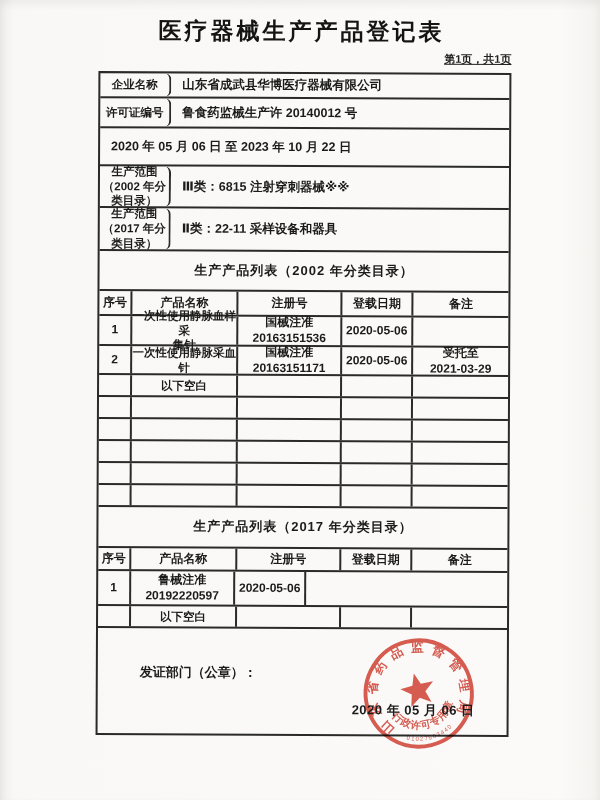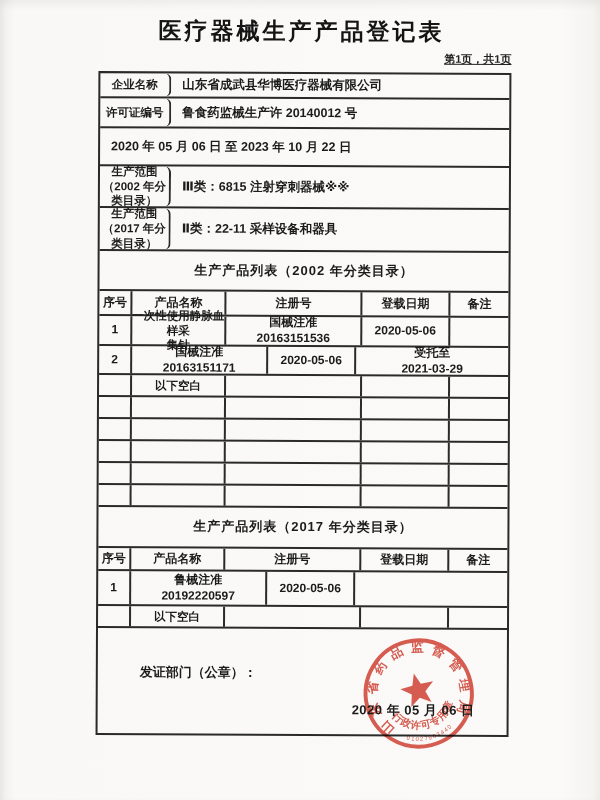--- a/index.html
+++ b/index.html
@@ -36,23 +36,23 @@
     border-right:2px solid #2a2a2a;box-sizing:border-box;
     display:flex;align-items:center;justify-content:center;
     text-align:center;white-space:pre-line;
     font-weight:bold;line-height:1.3;
   }
   .c:last-child{border-right:none;}
   .lab{width:71px;font-size:11.5px;flex:none;border-radius:6px;}
   .val{flex:1;justify-content:flex-start;text-align:left;padding-left:11px;font-size:12.5px;}
   .full{flex:1;font-size:13px;letter-spacing:1px;}
   .w1{width:33px;flex:none;font-size:12px;}
-  .w2{width:94px;flex:none;font-size:11.5px;}
-  .w3{width:136px;flex:none;font-size:12px;}
-  .w4{width:88px;flex:none;font-size:12px;}
+  .w2{width:106px;flex:none;font-size:11.5px;}
+  .w3{width:104px;flex:none;font-size:12px;}
+  .w4{width:71px;flex:none;font-size:12px;}
   .w5{flex:1;font-size:12px;}
   .hdr{font-size:12px;}
   .footer-cell{position:relative;height:105px;flex:1;display:block;border-right:none;}
   .dept-label{position:absolute;left:42px;top:36px;font-size:13px;font-weight:bold;}
   .issue-date{position:absolute;left:254px;top:73px;font-size:13px;font-weight:bold;z-index:6;letter-spacing:0.5px;}
   .seal{
     position:absolute;left:361px;top:634px;width:118px;height:118px;
     transform:rotate(-14deg);opacity:0.88;mix-blend-mode:multiply;z-index:4;
     pointer-events:none;
   }
@@ -109,20 +109,21 @@
         <div class="c w1">1</div>
         <div class="c w2">一次性使用静脉血样采
 集针</div>
         <div class="c w3">国械注准
 20163151536</div>
         <div class="c w4">2020-05-06</div>
         <div class="c w5"></div>
       </div>
       <div class="row" style="height:29px">
         <div class="c w1">2</div>
+        <div class="c w2">一次性使用静脉采血针</div>
         <div class="c w3">国械注准
 20163151171</div>
         <div class="c w4">2020-05-06</div>
         <div class="c w5">受托至
 2021-03-29</div>
       </div>
       <div class="row" style="height:22px">
         <div class="c w1"></div>
         <div class="c w2">以下空白</div>
         <div class="c w3"></div>

